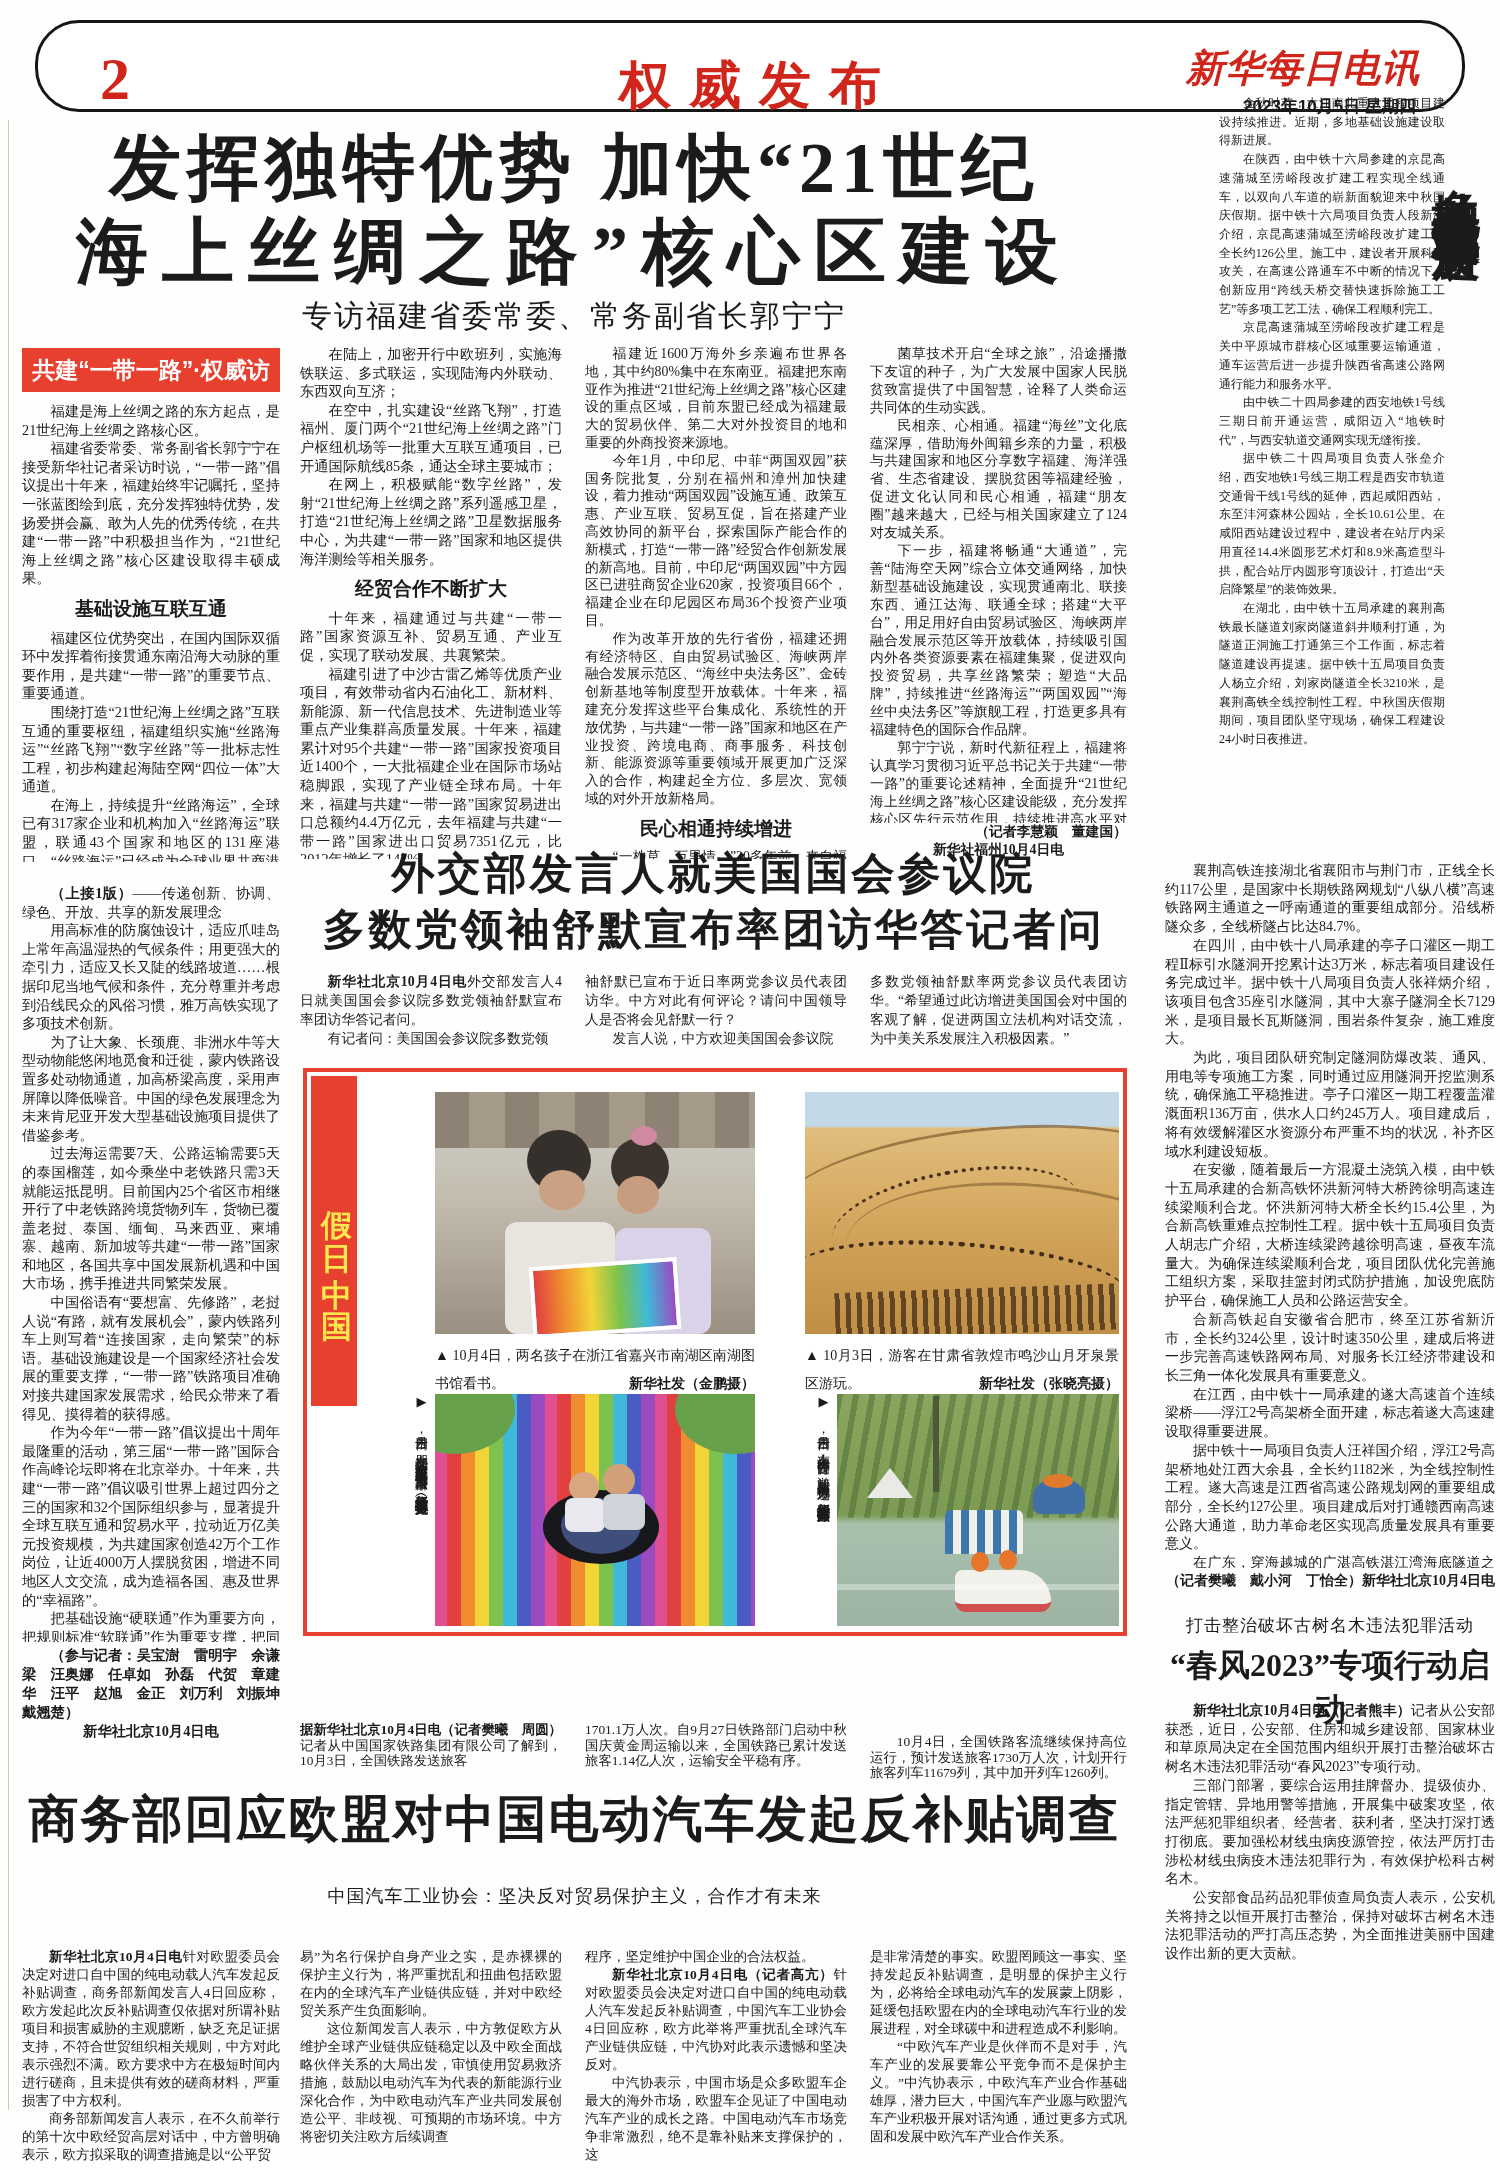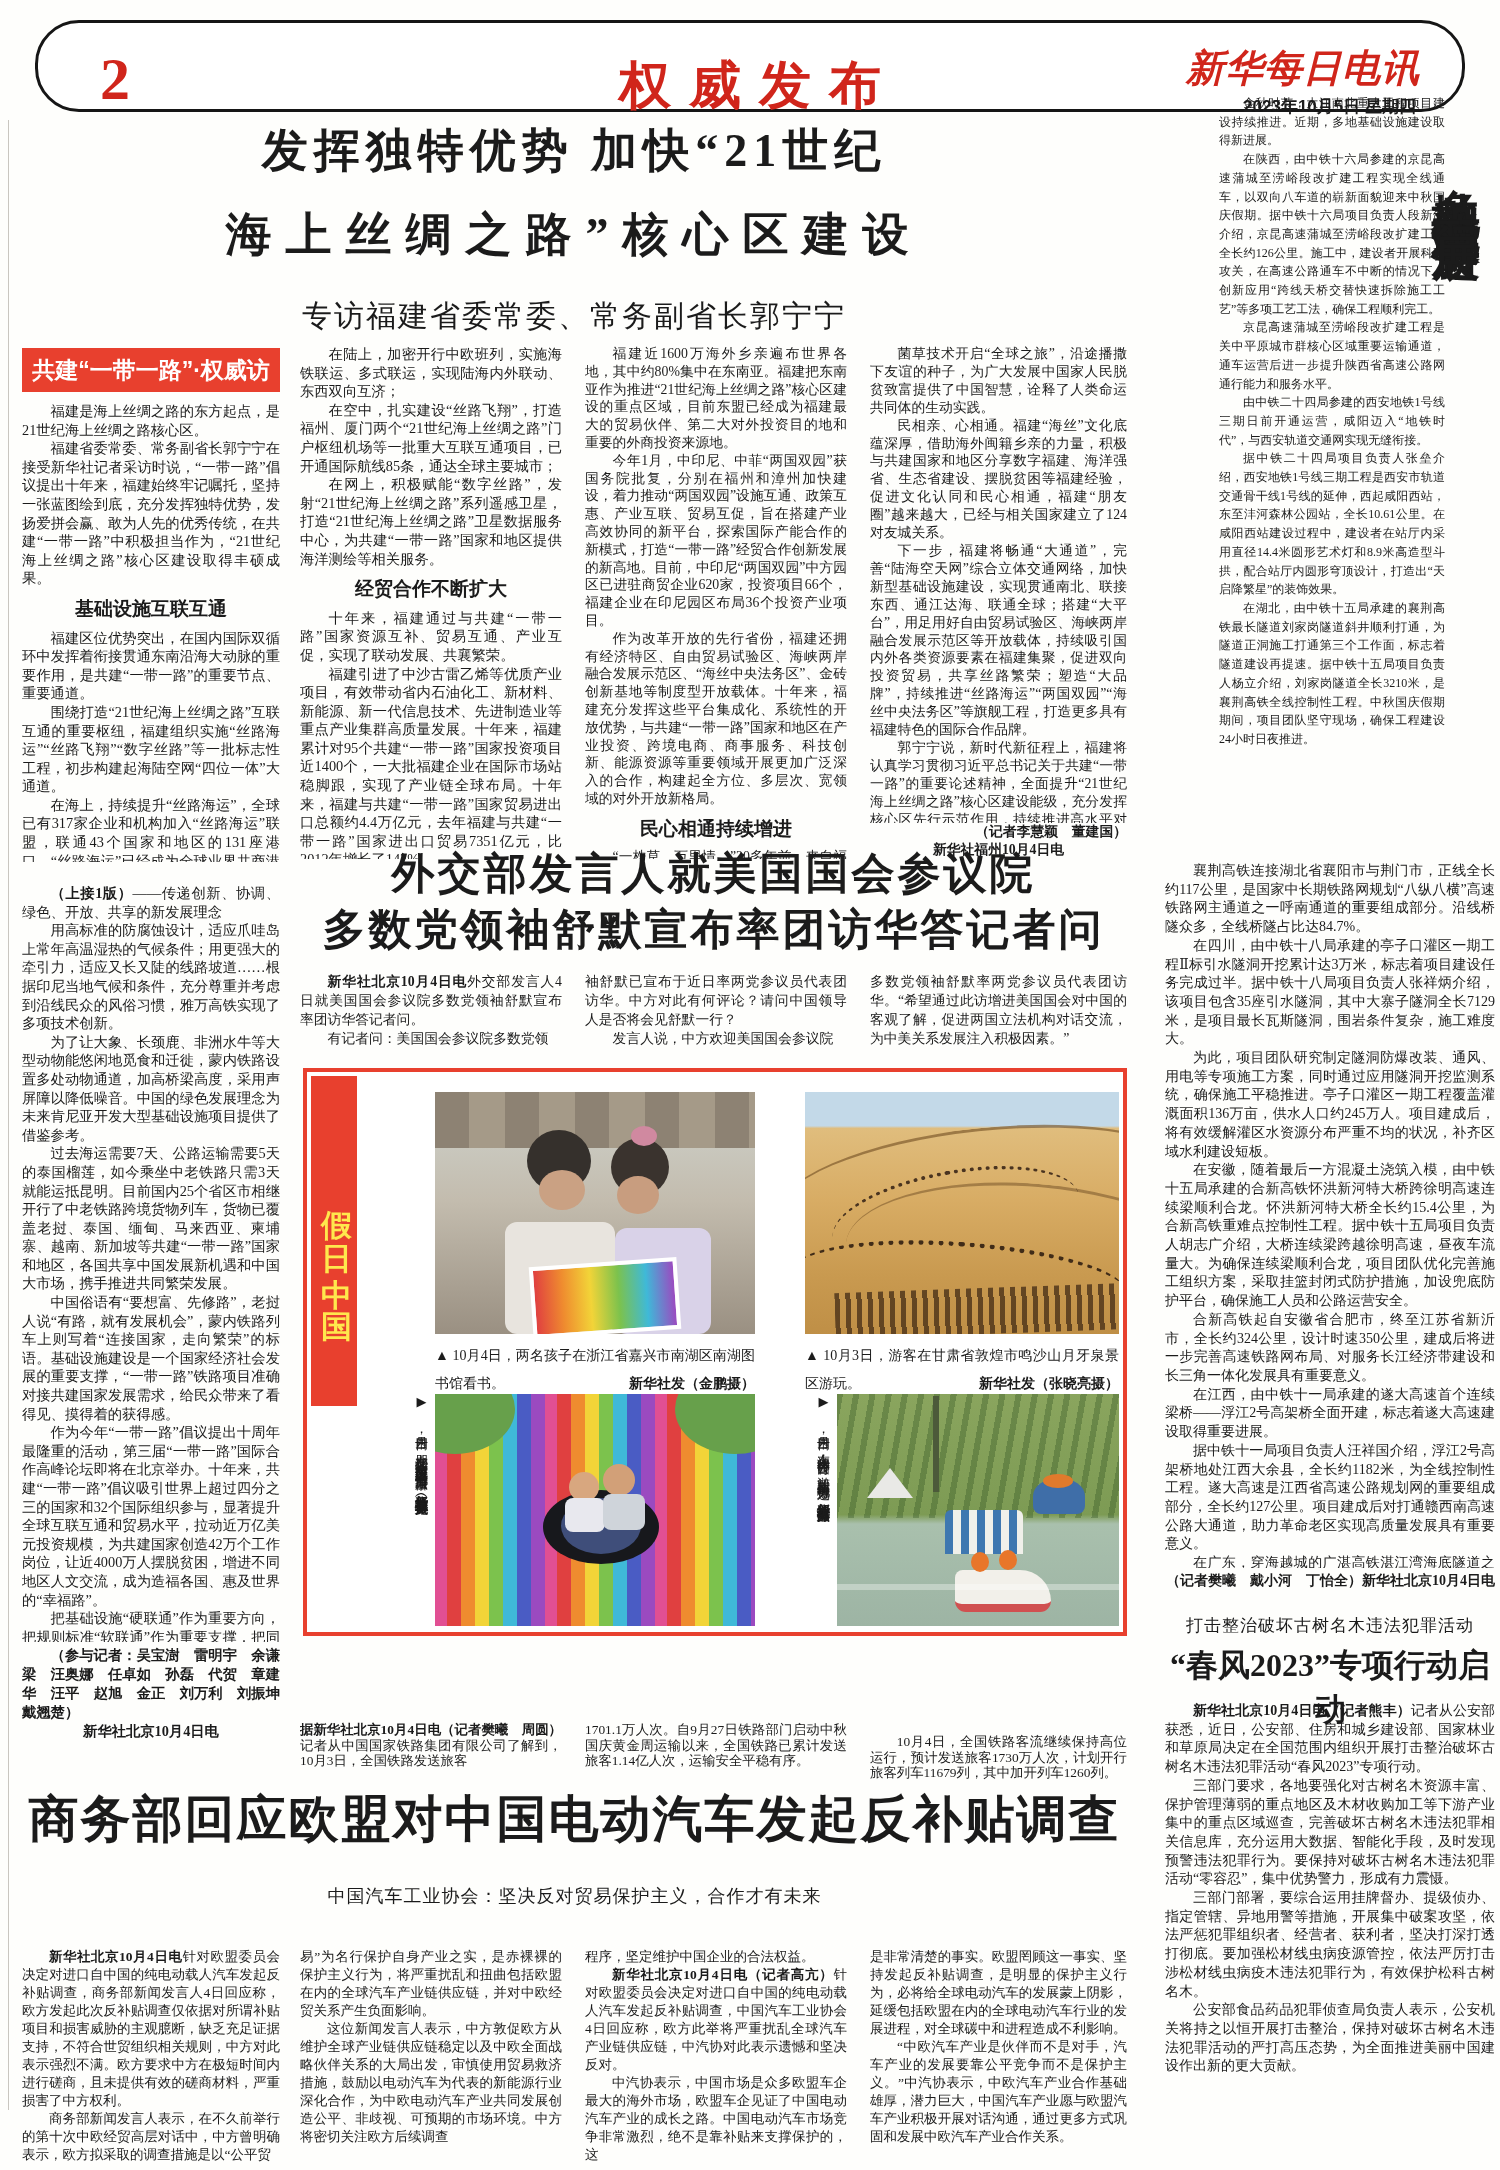--- a/index.html
+++ b/index.html
@@ -14,21 +14,21 @@
   .jtext p.noind{text-indent:0;}
   .inline-head{font-family:"Liberation Sans","DejaVu Sans",sans-serif;font-weight:bold;text-align:center;
                text-indent:0 !important;margin:12px 0 10px 0 !important;font-size:19px;}
   
   #header-box{left:35px;top:20px;width:1424px;height:86px;border:3px solid #161616;border-radius:44px;background:#fff;}
   #page-num{left:62px;top:22px;font-size:60px;font-weight:bold;}
   #section-title{left:0;top:28px;width:100%;font-size:52px;font-weight:bold;letter-spacing:18px;text-indent:18px;}
   #masthead{right:42px;top:20px;font-size:38px;font-weight:bold;font-style:italic;letter-spacing:1px;}
   #edition-date{right:46px;top:72px;font-size:17px;font-weight:bold;}
   
-  .lead-hl{left:20px;width:1108px;font-weight:bold;font-size:46px;letter-spacing:6px;}
+  .lead-hl{left:20px;width:1108px;font-weight:bold;font-size:72px;letter-spacing:6px;}
   #lead-sub{left:20px;top:296px;width:1108px;font-size:30px;letter-spacing:2px;}
   
   #tag-box{left:22px;top:348px;width:258px;height:44px;background:#e8402e;color:#fff;font-weight:bold;
            font-size:23px;line-height:44px;text-align:center;}
   
   .bodycol{font-size:14.3px;line-height:18.6px;}
   #col1a{left:22px;top:402px;width:258px;height:460px;}
   #cont-block{left:22px;top:884px;width:258px;height:758px;}
   #cont-foot{left:22px;top:1646px;width:258px;font-size:14.3px;line-height:19px;}
   #col2{left:300px;top:345px;width:262px;height:514px;}
@@ -289,18 +289,17 @@
         <p>在广东，穿海越城的广湛高铁湛江湾海底隧道之中，在近400名中铁十四局建设者坚守下，“永兴号”盾构机正24小时不停掘进，向最后1000米冲刺。广湛高铁湛江湾海底隧道全长9640米，其中盾构段长7551米，开挖直径达14.33米，为国内目前独头掘进距离最长的穿海高铁盾构隧道。</p>
       </div>
   </div>
   <div id="sb-byline" class="abs">（记者樊曦　戴小河　丁怡全）新华社北京10月4日电</div>
 
   <div id="sp-kicker" class="abs center">打击整治破坏古树名木违法犯罪活动</div>
   <div id="sp-head" class="abs center">“春风2023”专项行动启动</div>
   <div id="sp-body" class="abs jtext">
     <p><span class="lead-b">新华社北京10月4日电（记者熊丰）</span><span>记者从公安部获悉，近日，公安部、住房和城乡建设部、国家林业和草原局决定在全国范围内组织开展打击整治破坏古树名木违法犯罪活动“春风2023”专项行动。</span></p>
     <div>
-        <p>三部门要求，各地要强化对古树名木资源丰富、保护管理薄弱的重点地区及木材收购加工等下游产业集中的重点区域巡查，完善破坏古树名木违法犯罪相关信息库，充分运用大数据、智能化手段，及时发现预警违法犯罪行为。要保持对破坏古树名木违法犯罪活动“零容忍”，集中优势警力，形成有力震慑。</p>
         <p>三部门部署，要综合运用挂牌督办、提级侦办、指定管辖、异地用警等措施，开展集中破案攻坚，依法严惩犯罪组织者、经营者、获利者，坚决打深打透打彻底。要加强松材线虫病疫源管控，依法严厉打击涉松材线虫病疫木违法犯罪行为，有效保护松科古树名木。</p>
         <p>公安部食品药品犯罪侦查局负责人表示，公安机关将持之以恒开展打击整治，保持对破坏古树名木违法犯罪活动的严打高压态势，为全面推进美丽中国建设作出新的更大贡献。</p>
       </div>
   </div>
 </div>
 
 </body></html>

